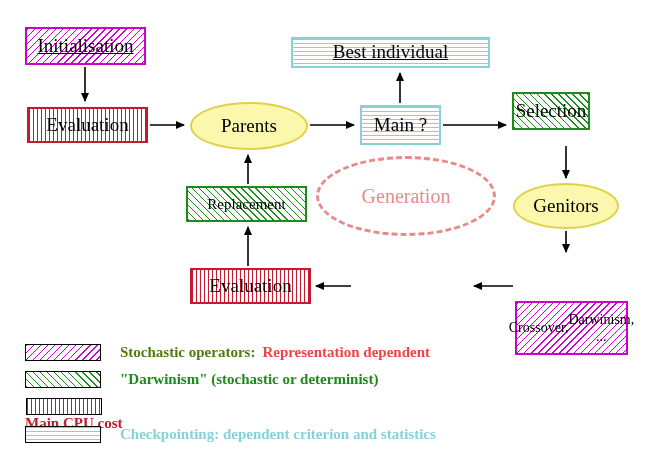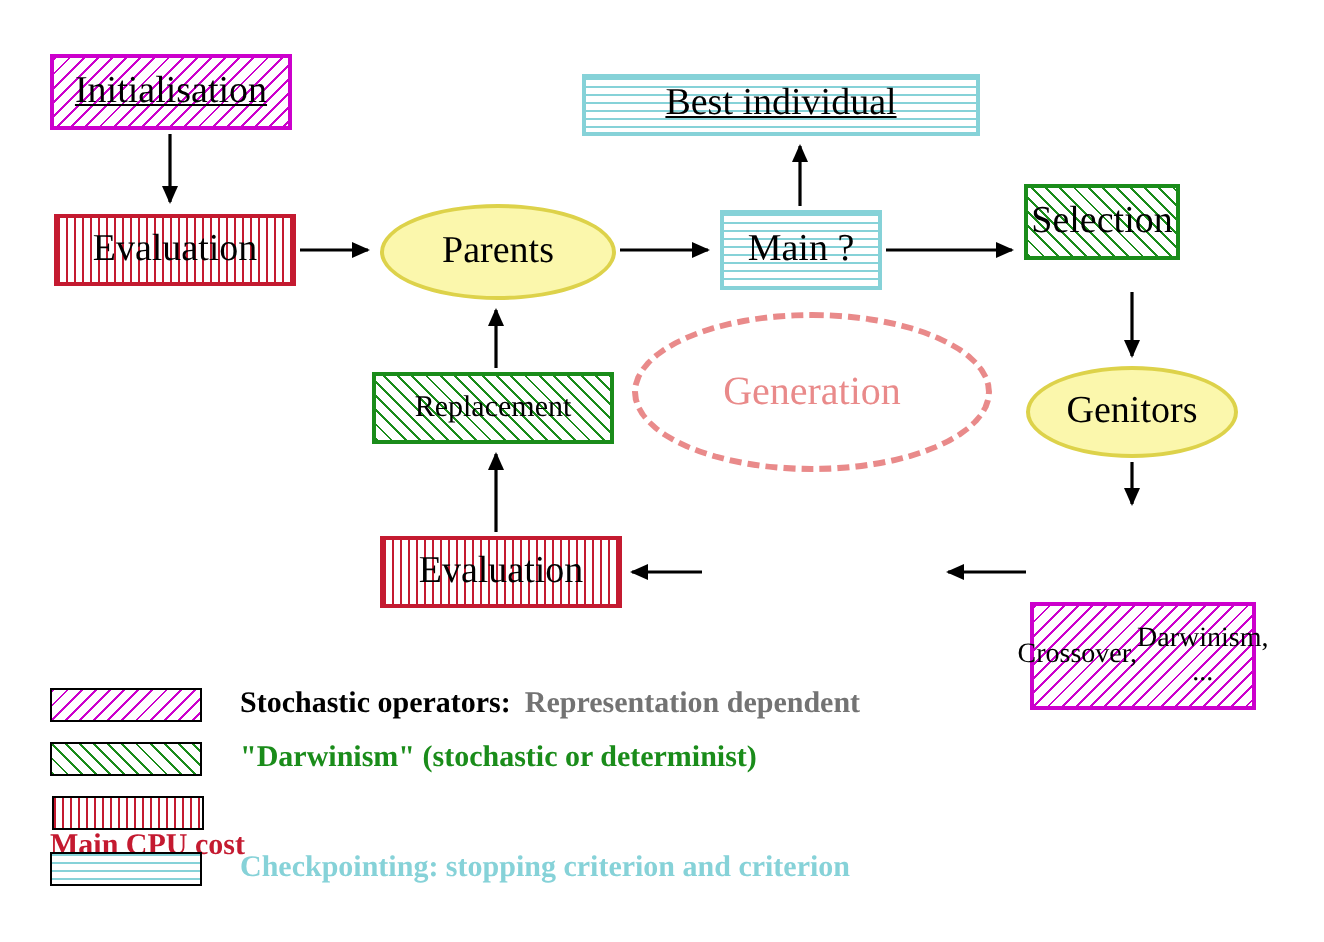--- a/index.html
+++ b/index.html
@@ -78,22 +78,22 @@
     height: 17px;
     border: 1px solid;
     margin-right: 19px;
     flex: 0 0 auto;
   }
   .legend-text {
     font-size: 15px;
     font-weight: bold;
     white-space: nowrap;
   }
-  .c-magenta { color: #000000; }
-  .c-yellow  { color: #737373; }
+  .c-magenta { color: #4d7c0f; }
+  .c-yellow  { color: #ef4444; }
   .c-green   { color: #1a8c1a; }
   .c-red     { color: #c41a30; }
   .c-cyan    { color: #86d2d8; }
   .gap-left  { margin-left: 7px; }
 </style>
 </head>
 <body>
 
 <div class="canvas">
 
@@ -173,16 +173,16 @@
     <span class="legend-text c-green">"Darwinism" (stochastic or determinist)</span>
   </div>
 
   <div class="legend-row" style="top:398px;flex-direction:column;">
     <div class="swatch stripe-red"></div>
     <span class="legend-text c-red">Main CPU cost</span>
   </div>
 
   <div class="legend-row" style="top:426px;">
     <div class="swatch stripe-cyan"></div>
-    <span class="legend-text c-cyan">Checkpointing: stopping criterion and criterion</span>
+    <span class="legend-text c-cyan">Checkpointing: dependent criterion and statistics</span>
   </div>
 
 </div>
 
 </body></html>

